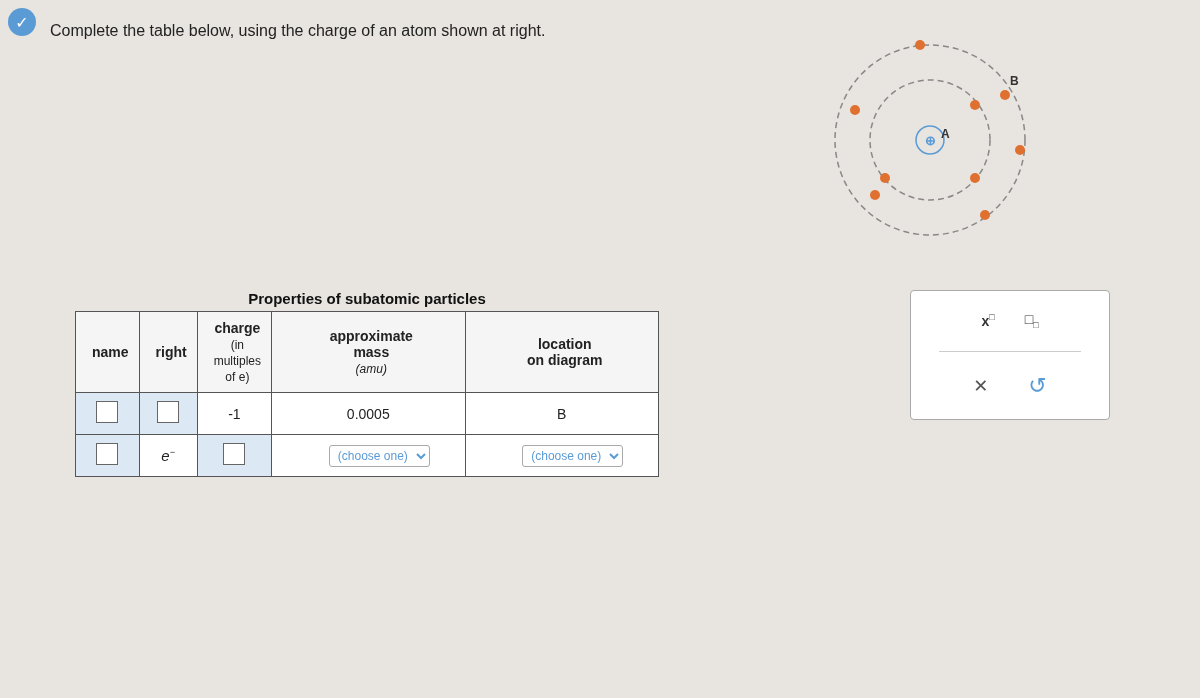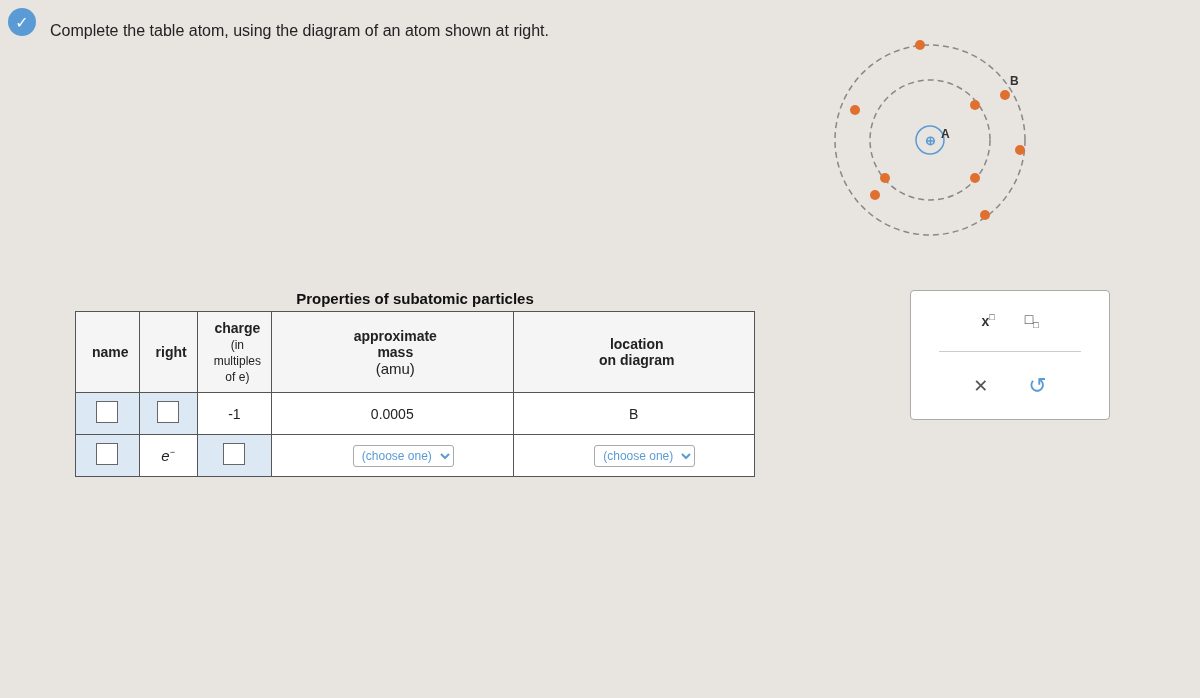--- a/index.html
+++ b/index.html
@@ -48,21 +48,21 @@
     .atom-container svg {
       width: 220px;
       height: 220px;
     }
 
     
     .table-wrapper {
       position: absolute;
       top: 290px;
       left: 75px;
-      width: 680px;
+      width: 584px;
     }
 
     .table-title {
       text-align: center;
       font-weight: bold;
       font-size: 15px;
       margin-bottom: 4px;
       color: #111;
     }
 
@@ -204,21 +204,21 @@
       border: none;
     }
   </style>
 </head>
 <body>
 
 <div class="top-check">
   <span>✓</span>
 </div>
 
-<div class="instruction">Complete the table atom, using the diagram of an atom shown at right.</div>
+<div class="instruction">Complete the table below, using the charge of an atom shown at right.</div>
 
 <div class="atom-container">
   <svg viewBox="0 0 220 220" xmlns="http://www.w3.org/2000/svg">
 
     <circle cx="110" cy="110" r="95" fill="none" stroke="#888" stroke-width="1.5" stroke-dasharray="6,4"></circle>
 
     <circle cx="110" cy="110" r="60" fill="none" stroke="#888" stroke-width="1.5" stroke-dasharray="6,4"></circle>
 
     <circle cx="110" cy="110" r="14" fill="none" stroke="#5b9bd5" stroke-width="1.5"></circle>
 
@@ -247,21 +247,21 @@
 </div>
 
 <div class="table-wrapper">
   <div class="table-title">Properties of subatomic particles</div>
   <table>
     <thead>
       <tr>
         <th>name</th>
         <th>right</th>
         <th>charge<br><span style="font-weight:normal; font-size:12px;">(in multiples of e)</span></th>
-        <th>approximate<br>mass<br><span style="font-weight:normal; font-size:15px;">(amu)</span></th>
+        <th>approximate<br>mass<br><span style="font-weight:normal; font-size:12px;font-style:italic;">(amu)</span></th>
         <th>location<br>on diagram</th>
       </tr>
     </thead>
     <tbody>
 
       <tr>
         <td class="input-cell">
           <span class="cell-box"></span>
         </td>
         <td class="input-cell">

